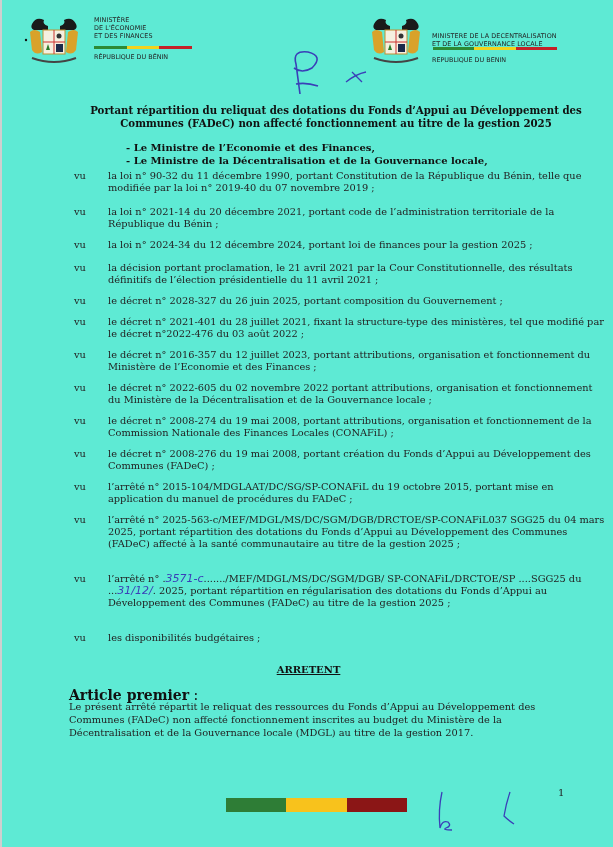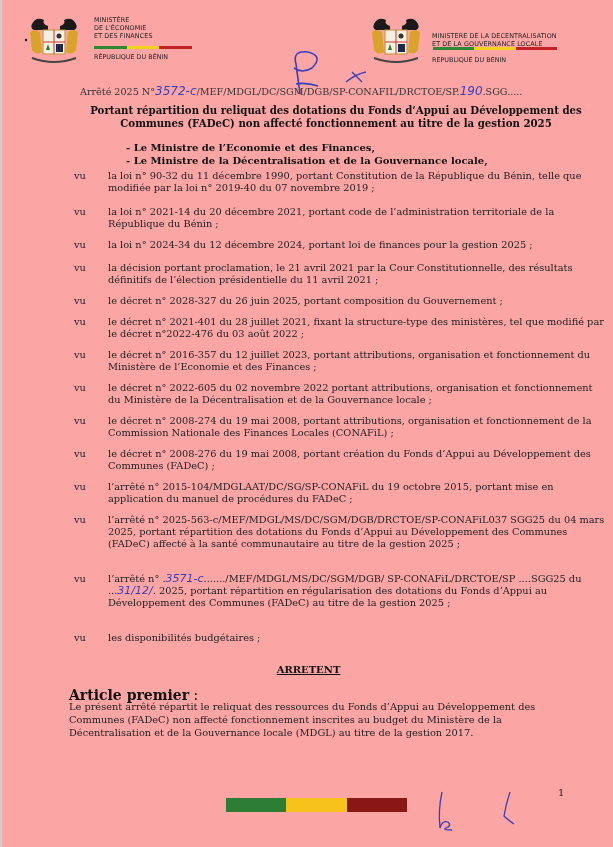--- a/index.html
+++ b/index.html
@@ -1,18 +1,18 @@
 <!DOCTYPE html>
 <html><head>
 <meta charset="utf-8">
 <style>
   html, body { margin: 0; padding: 0; background: #ffffff; }
   body { width: 613px; height: 847px; position: relative; overflow: hidden;
          font-family: "DejaVu Serif", "Liberation Serif", serif; color: #222; }
-  .page { position: absolute; left: 0; top: 0; width: 613px; height: 847px; background: #fca5a5;
+  .page { position: absolute; left: 0; top: 0; width: 613px; height: 847px; background: #5eead4;
           border-left: 2px solid #cfcfcf; box-sizing: border-box; }
 
   
   .emblem { position: absolute; width: 60px; height: 52px; }
   .emblem svg { width: 100%; height: 100%; }
   .hdr-text { position: absolute; font-family: "DejaVu Sans", "Liberation Sans", sans-serif;
               font-size: 6.4px; line-height: 8px; color: #222; letter-spacing: 0.1px; }
   .hdr-text .line { display: block; }
   .flag { position: absolute; height: 3px; display: flex; }
   .flag span { flex: 1; display: block; }
@@ -115,23 +115,20 @@
     <svg width="60" height="50">
         <path d="M18 48 L14 18 Q10 4 26 6 Q42 10 30 22 Q20 28 12 22 M14 38 Q24 36 36 40" stroke="#3a3fb8" stroke-width="1.6" fill="none"></path>
       </svg>
   </div>
   <div class="sig" style="left:340px; top:68px;">
     <svg width="30" height="20">
         <path d="M4 14 Q14 6 24 4 M10 4 Q16 10 20 14" stroke="#3a3fb8" stroke-width="1.3" fill="none"></path>
       </svg>
   </div>
 
-  <div class="ref">
-    <span>Arrêté 2025 N°</span><span class="hand">3572-c</span><span>/MEF/MDGL/DC/SGM/DGB/SP-CONAFIL/DRCTOE/SP.</span><span class="hand">190</span><span>.SGG.....</span>
-  </div>
 
   <div class="title">Portant répartition du reliquat des dotations du Fonds d’Appui au Développement des Communes (FADeC) non affecté fonctionnement au titre de la gestion 2025</div>
 
   <div class="ministers">
     <div>- Le Ministre de l’Economie et des Finances,</div>
     <div>- Le Ministre de la Décentralisation et de la Gouvernance locale,</div>
   </div>
 
   <div class="vu-list">
     <div class="vu" style="top:0px;">

